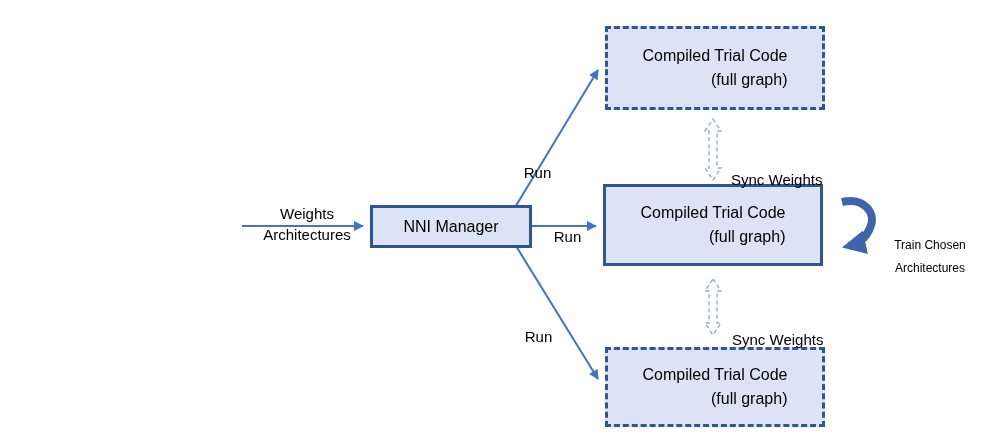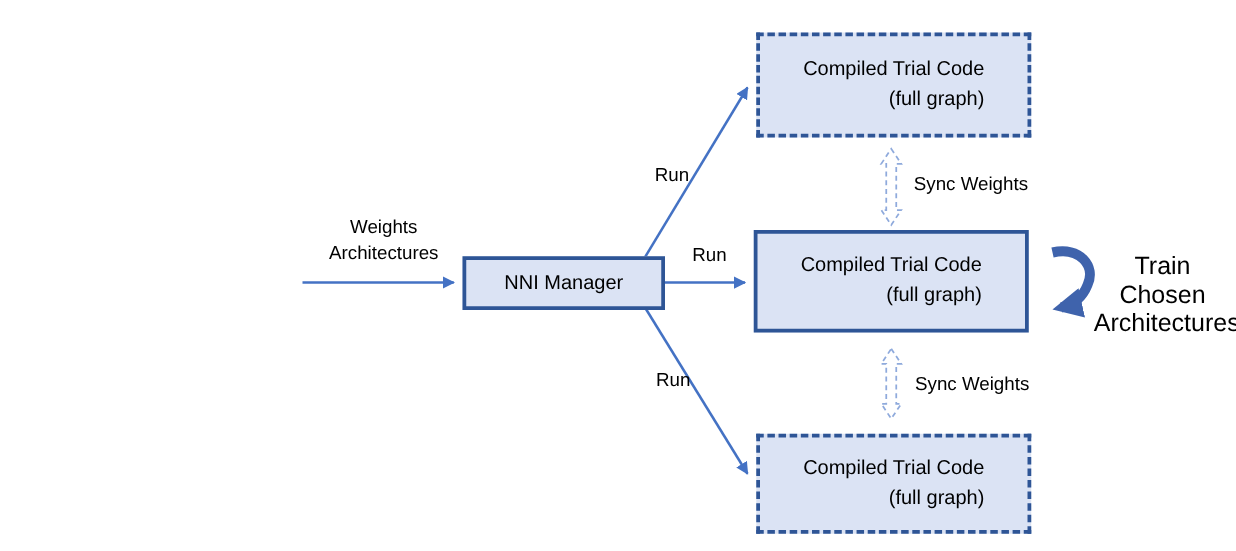--- a/index.html
+++ b/index.html
@@ -33,23 +33,24 @@
     line-height: 24px;
     white-space: pre-line;
   }
   .box.dashed { border-style: dashed; }
   .lbl {
     position: absolute;
     font-size: 15px;
     line-height: 21px;
     text-align: center;
     white-space: pre-line;
+    margin-top: 32px;
   }
   .lbl.left { text-align: right; }
-  .train-lbl { font-size: 20px; line-height: 23px; }
+  .train-lbl { font-size: 12px; line-height: 23px; }
   .overlay {
     position: absolute;
     left: 0; top: 0;
     pointer-events: none;
   }
   .arrow { stroke: var(--arrow); stroke-width: 2; fill: none; }
   .ah { fill: var(--arrow); }
   .cah { fill: var(--curve-arrow); }
   .sync {
     stroke: var(--sync-arrow);

